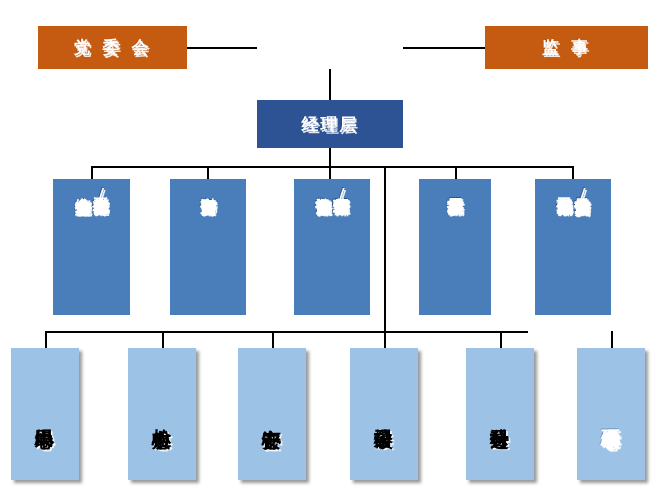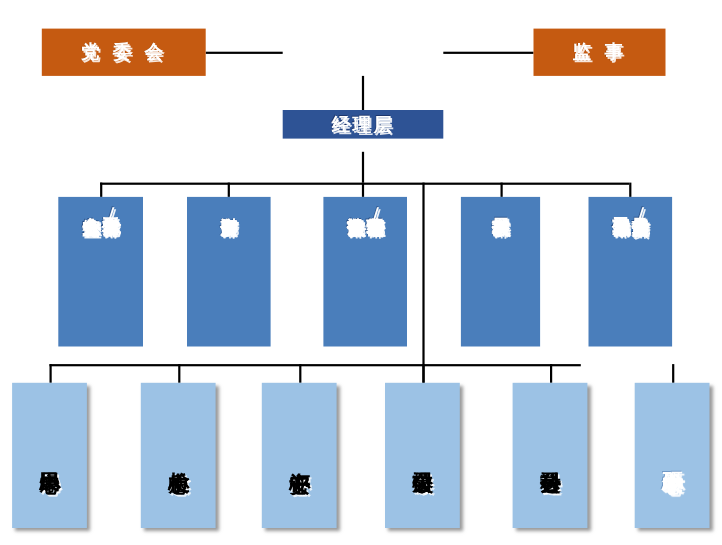--- a/index.html
+++ b/index.html
@@ -137,25 +137,25 @@
   <div class="line line-v" style="left:272px; top:331px; height:17px;"></div>
   <div class="line line-v" style="left:384px; top:331px; height:17px;"></div>
   <div class="line line-v" style="left:500px; top:331px; height:17px;"></div>
   <div class="line line-v" style="left:611px; top:331px; height:17px;"></div>
 
   <div class="box box-orange" style="left:38px; top:26px; width:149px; height:43px;">
     <span class="label">党 委 会</span>
   </div>
 
 
-  <div class="box box-orange" style="left:485px; top:26px; width:120px; height:43px;">
+  <div class="box box-orange" style="left:485px; top:26px; width:163px; height:43px;">
     <span class="label">监  事</span>
   </div>
 
-  <div class="box box-navy" style="left:257px; top:100px; width:146px; height:26px;">
+  <div class="box box-navy" style="left:257px; top:100px; width:146px; height:48px;">
     <span class="label">经理层</span>
   </div>
 
   <div class="box box-dept" style="left:53px; top:179px; width:77px; height:136px;">
     <div class="cols">
       <span class="vtext">党群工作部/</span>
       <span class="vtext">综合办公室</span>
     </div>
   </div>
 

